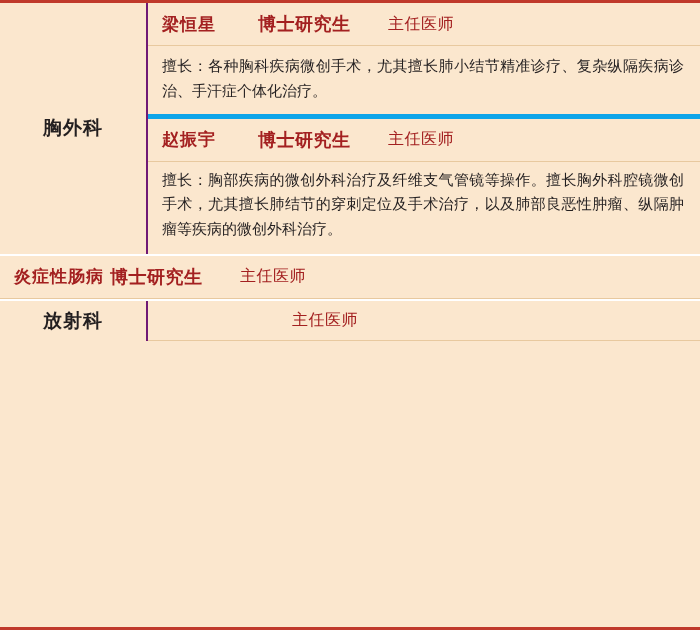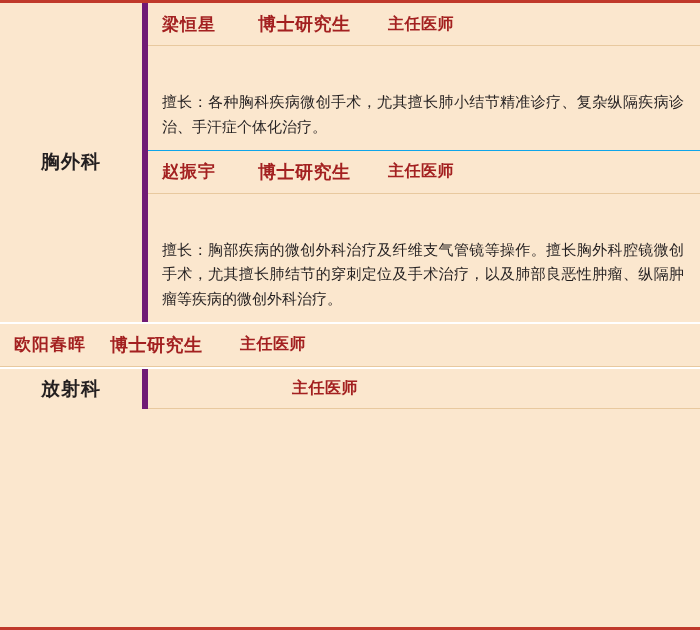--- a/index.html
+++ b/index.html
@@ -35,32 +35,31 @@
   .dept-name {
     width: 148px;
     min-width: 148px;
     display: flex;
     align-items: center;
     justify-content: center;
     font-size: 19px;
     font-weight: bold;
     color: #231f20;
     letter-spacing: 1px;
-    border-right: 6px solid #701a75;
+    border-right: 2px solid #701a75;
     box-sizing: border-box;
   }
   .doctors {
     flex: 1;
     display: flex;
     flex-direction: column;
   }
   .doctor {
     display: flex;
     flex-direction: column;
-    gap: 36px;
   }
   .doc-header {
     display: flex;
     flex-direction: row;
     align-items: center;
     padding: 9px 14px 9px 14px;
     box-sizing: border-box;
     border-bottom: 1px solid #e8c99f;
   }
   .doc-name {
@@ -72,35 +71,36 @@
   }
   .doc-degree {
     font-size: 18px;
     font-weight: bold;
     color: #a32020;
     letter-spacing: 0.5px;
     min-width: 130px;
   }
   .doc-title {
     font-size: 16px;
-    font-weight: bold;
+    font-weight: normal;
     color: #a32020;
     letter-spacing: 0.5px;
   }
   .doc-spec {
     font-size: 15px;
     color: #231f20;
     line-height: 1.65;
     padding: 8px 16px 10px 14px;
     box-sizing: border-box;
     text-align: justify;
-    border-bottom: 1px solid #0ea5e9;
+    border-bottom: 5px solid #0ea5e9;
   }
   .doctor:last-child .doc-spec {
     border-bottom: none;
+    font-family: Liberation Mono, monospace;
   }
 </style>
 </head>
 <body>
 
 <div class="sheet">
   <div class="dept-block">
     <div class="dept-name">胸外科</div>
     <div class="doctors">
       <div class="doctor">
@@ -119,21 +119,21 @@
         </div>
         <div class="doc-spec">擅长：胸部疾病的微创外科治疗及纤维支气管镜等操作。擅长胸外科腔镜微创手术，尤其擅长肺结节的穿刺定位及手术治疗，以及肺部良恶性肿瘤、纵隔肿瘤等疾病的微创外科治疗。</div>
       </div>
     </div>
   </div>
 
   <div class="dept-block">
     <div class="doctors">
       <div class="doctor">
         <div class="doc-header">
-          <span class="doc-name">欧阳春晖</span>
+          <span class="doc-name">炎症性肠病</span>
           <span class="doc-degree">博士研究生</span>
           <span class="doc-title">主任医师</span>
         </div>
       </div>
     </div>
   </div>
 
   <div class="dept-block">
     <div class="dept-name">放射科</div>
     <div class="doctors">

